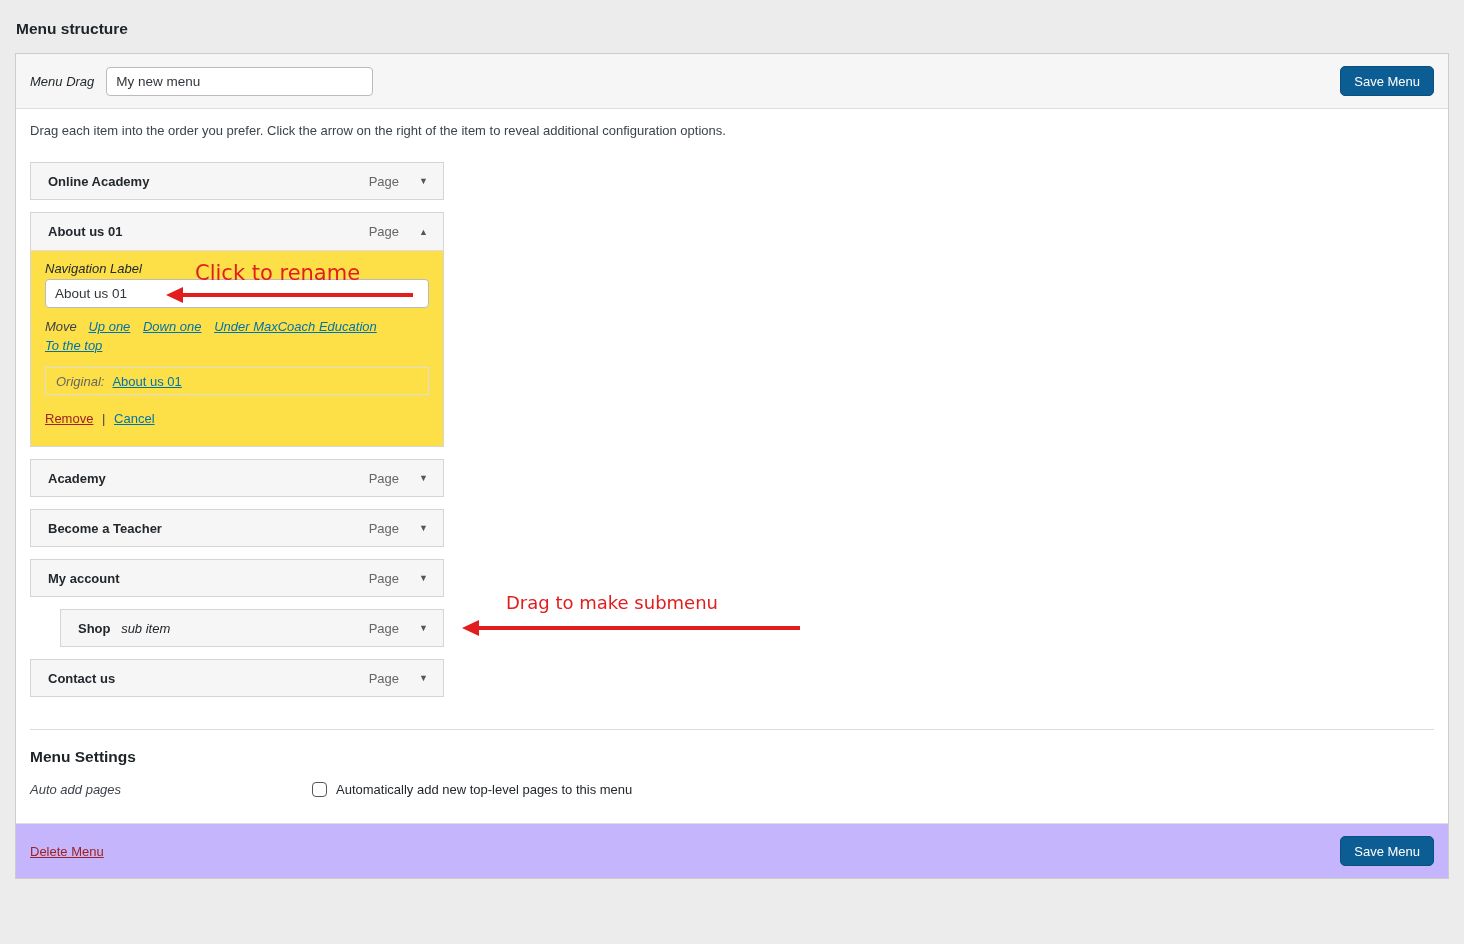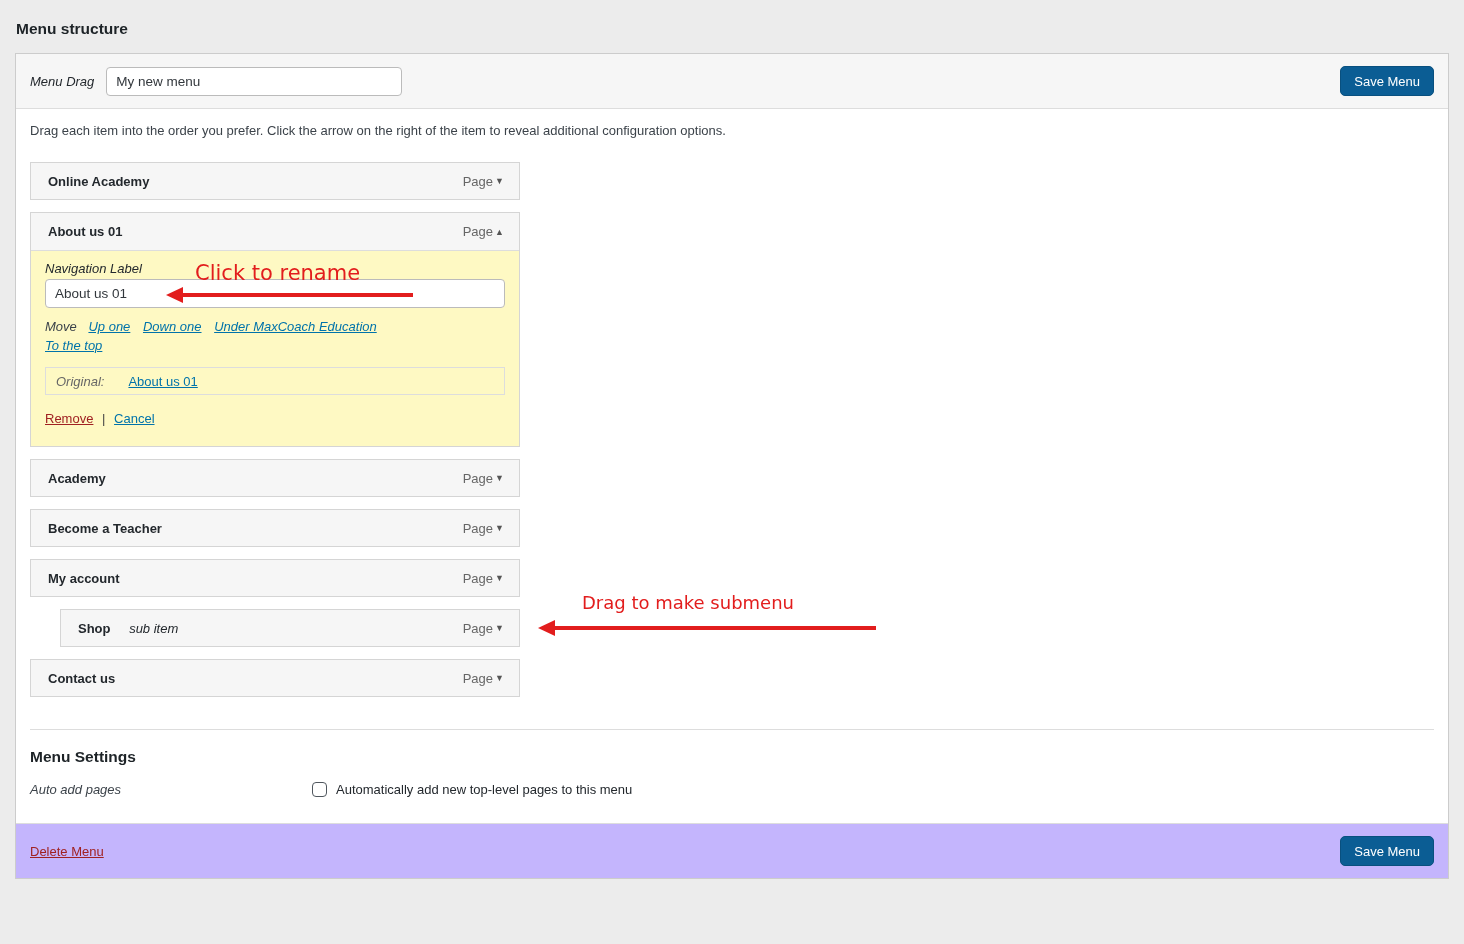--- a/index.html
+++ b/index.html
@@ -19,59 +19,59 @@
   .name-bar {
     display:flex; justify-content:space-between; align-items:center;
     background:#f6f6f6; border-bottom:1px solid #ddd; padding:12px 14px;
   }
   .name-left { display:flex; align-items:center; }
   .name-label { font-style:italic; margin-right:12px; color:#23282d; }
   .text-input {
     height:29px; border:1px solid #bbb; border-radius:4px; background:#fff;
     font-family:"Liberation Sans",sans-serif; font-size:13.5px; color:#32373c; padding:0 9px;
   }
-  .name-input { width:296px; }
+  .name-input { width:267px; }
 
   .btn-primary {
     background: var(--btn-bg,#0b5d94); border:1px solid var(--btn-border,#09507f);
     color:#fff; font-family:"Liberation Sans",sans-serif; font-size:13px;
     height:30px; padding:0 13px; border-radius:5px; cursor:pointer;
   }
 
   .content { padding: 14px 14px 0 14px; }
   .instructions { color:#3c434a; margin:0 0 24px 0; }
 
-  .menu-col { width:490px;border-radius:6px; }
+  .menu-col { width:414px;border-radius:6px; }
   .menu-item-bar {
     height:38px; background:#f6f6f6; border:1px solid var(--bar-border,#d5d5d5);
     display:flex; justify-content:space-between; align-items:center;
     padding:0 13px 0 17px; margin-bottom:12px; cursor:move;
   }
   .item-title { font-weight:bold; color:#23282d; }
-  .item-sub { font-style:italic; font-weight:normal; color:#23282d; margin-left:15px; }
+  .item-sub { font-style:italic; font-weight:normal; color:#23282d; margin-left:7px; }
   .item-right { display:flex; align-items:center; }
-  .item-type { color:#666; }
+  .item-type { color:#666; margin-right:18px; }
   .caret { font-size:9px; color:#555; cursor:pointer; padding:2px; }
 
   .expanded-item { border:1px solid var(--bar-border,#d5d5d5); margin-bottom:12px; }
   .expanded-item .menu-item-bar { border:none; border-bottom:1px solid #ddd; margin:0; }
-  .expanded-body { background:#fef9c3; padding:10px 14px 20px 14px; }
+  .expanded-body { background:#fde047; padding:10px 14px 20px 14px; }
 
   .field-block { position:relative; }
   .field-label { font-style:italic; color:#23282d; margin-bottom:3px; }
   .nav-input { width:100%; }
 
   .move-line { margin-top:9px; line-height:19px; font-style:italic; color:#3c434a; }
   .move-word { margin-right:8px; }
   a.link { color:var(--link,#0073aa); text-decoration:underline; cursor:pointer; }
   .move-line a.link { margin-right:9px; }
 
   .original-box {
     margin-top:12px; border:1px solid #ddd; padding:5px 10px; height:28px;
-    display:flex; align-items:center;gap:16px;
+    display:flex; align-items:center;
   }
   .original-label { font-style:italic; color:#666; margin-right:8px; }
 
   .actions-line { margin-top:16px; }
   a.danger-link { color:var(--danger,#a02222); text-decoration:underline; cursor:pointer; }
   .sep { color:#444; margin:0 5px; }
 
   .shop-wrap { position:relative; margin-left:30px; }
 
   

